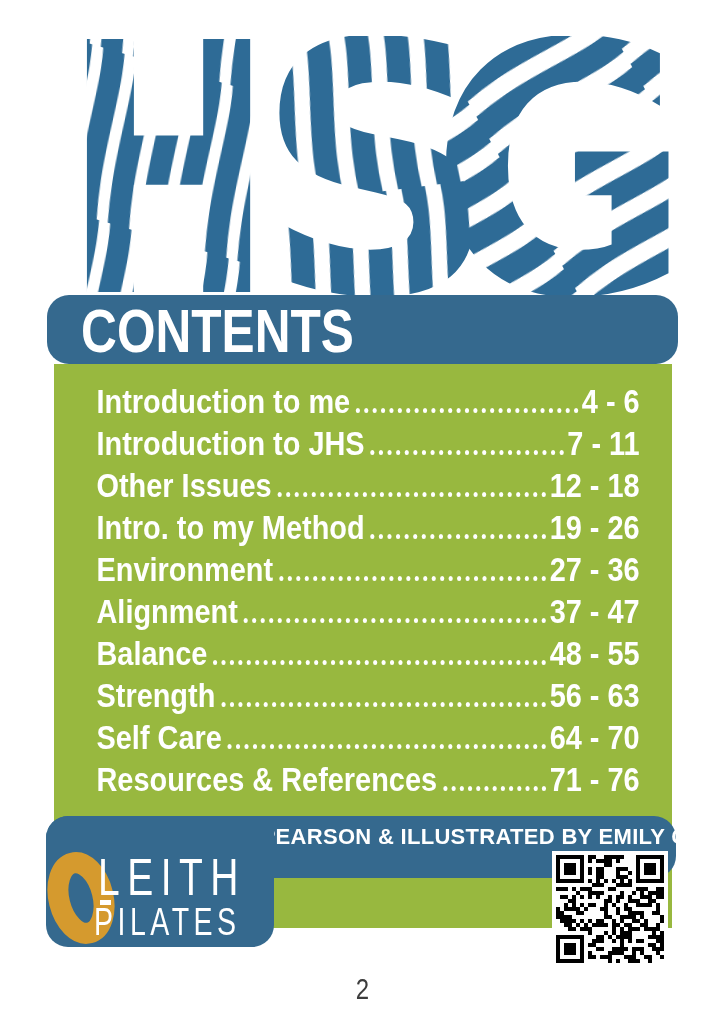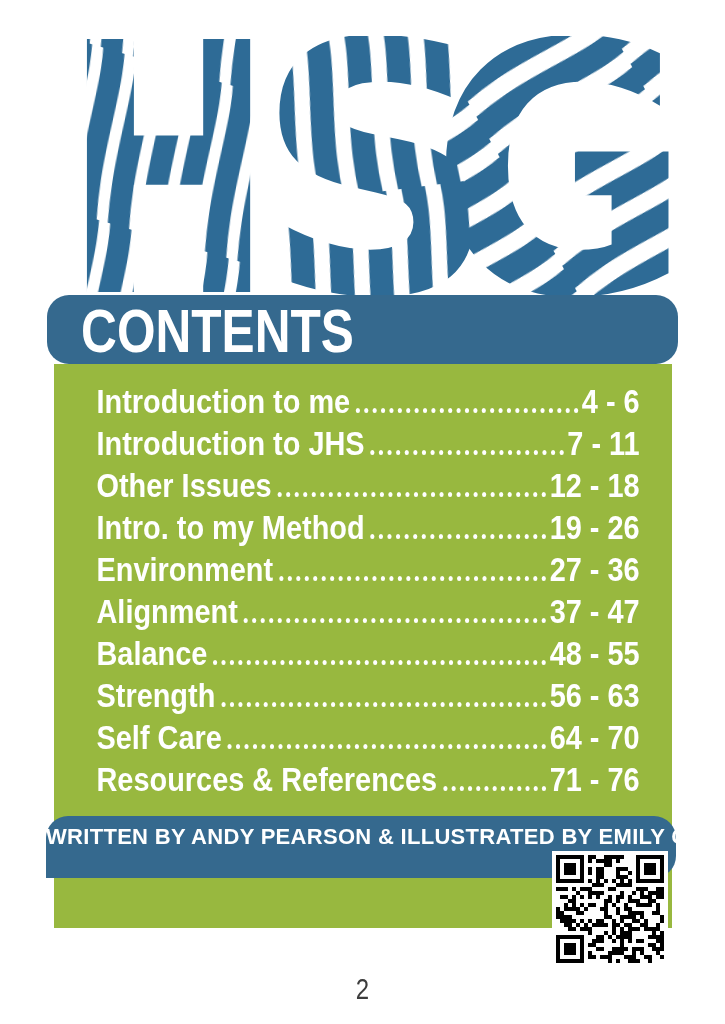--- a/index.html
+++ b/index.html
@@ -174,20 +174,28 @@
       <span class="toc-leader"></span>
       <span class="toc-pages">71 - 76</span>
     </div>
   </div>
   </div>
 
   <div class="footer-bar">
     <div class="credit">WRITTEN BY ANDY PEARSON &amp; ILLUSTRATED BY EMILY GAUNT</div>
   </div>
 
+  <div class="brand-box">
+    <svg class="brand-o" viewBox="0 0 68 96">
+      <ellipse cx="34" cy="48" rx="22" ry="36" fill="none" stroke="#d59a2e" stroke-width="21" transform="rotate(-14 34 48)"></ellipse>
+    </svg>
+    <div class="brand-line1">LEITH</div>
+    <div class="brand-dash"></div>
+    <div class="brand-line2">PILATES</div>
+  </div>
 
   <svg class="qr" viewBox="0 0 116 116">
     <rect x="0" y="0" width="116" height="116" fill="#ffffff"></rect>
     <g id="qr-modules" fill="#000000">
         <rect x="4" y="4" width="28" height="4"></rect>
         <rect x="4" y="28" width="28" height="4"></rect>
         <rect x="4" y="8" width="4" height="20"></rect>
         <rect x="28" y="8" width="4" height="20"></rect>
         <rect x="12" y="12" width="12" height="12"></rect>
         <rect x="84" y="4" width="28" height="4"></rect>

